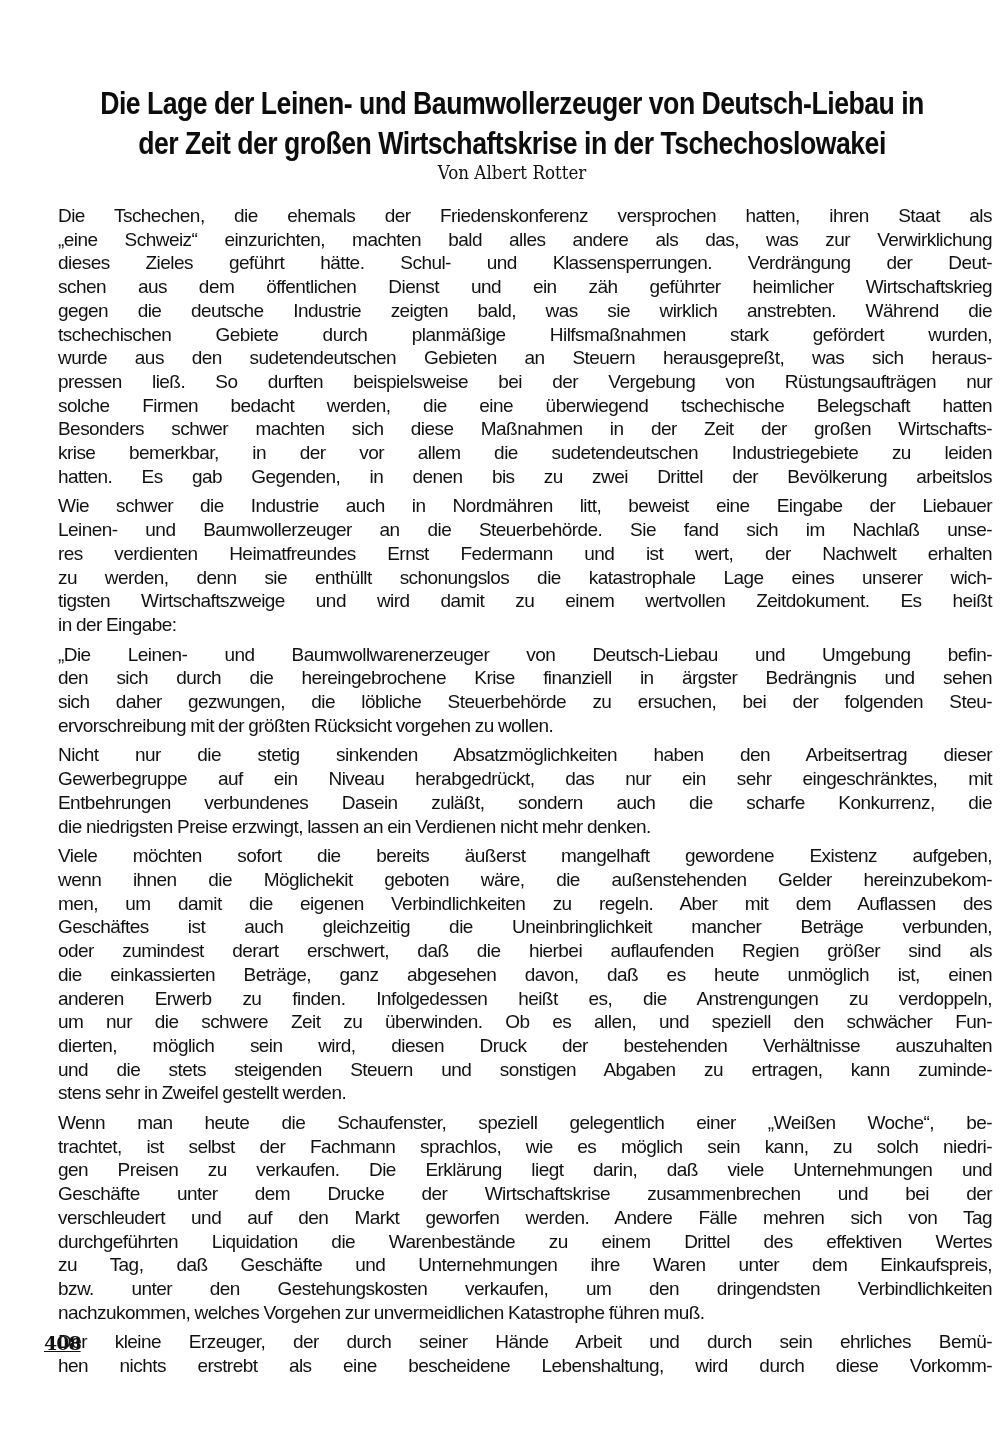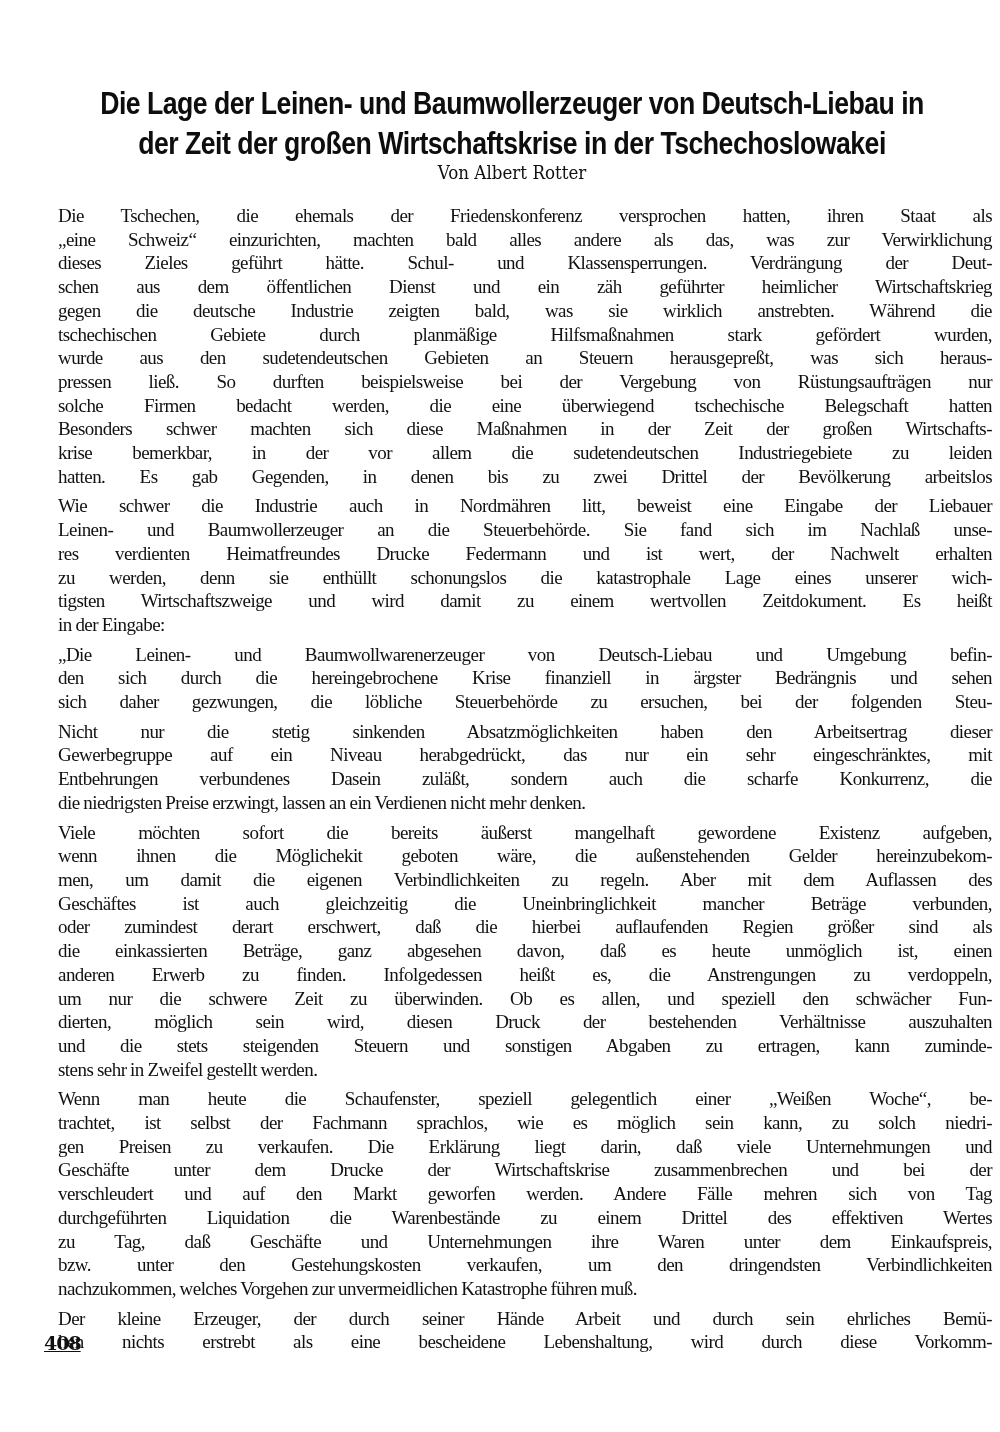--- a/index.html
+++ b/index.html
@@ -15,21 +15,21 @@
   .author {
     position: absolute; left: 0; top: 160px; width: 1000px; text-align: center;
     font-family: "DejaVu Serif", serif; font-size: 19px; line-height: 24px;
     transform: scaleX(0.88); transform-origin: center top;
   }
   .body {
     position: absolute; left: 46px; top: 204px; width: 934px;
   }
   .para {
     margin: 0 0 6px 0;
-    font-family: Liberation Serif, serif; font-size: 19px; line-height: 23.7px;
+    font-family: Liberation Sans, sans-serif; font-size: 19px; line-height: 23.7px;
     text-align: justify; letter-spacing: -0.55px; word-spacing: -0.5px;
   }
   .line { display: block; text-align: justify; text-align-last: justify; white-space: nowrap; }
   .line.last { text-align-last: left; }
   .page-number {
     position: absolute; left: 32px; top: 1332px;
     font-family: "DejaVu Serif", serif; font-weight: bold; font-size: 19px;
     letter-spacing: -1px;
     text-decoration: underline;
   }
@@ -56,29 +56,30 @@
         <span class="line">wurde aus den sudetendeutschen Gebieten an Steuern herausgepreßt, was sich heraus-</span>
         <span class="line">pressen ließ. So durften beispielsweise bei der Vergebung von Rüstungsaufträgen nur</span>
         <span class="line">solche Firmen bedacht werden, die eine überwiegend tschechische Belegschaft hatten</span>
         <span class="line">Besonders schwer machten sich diese Maßnahmen in der Zeit der großen Wirtschafts-</span>
         <span class="line">krise bemerkbar, in der vor allem die sudetendeutschen Industriegebiete zu leiden</span>
         <span class="line">hatten. Es gab Gegenden, in denen bis zu zwei Drittel der Bevölkerung arbeitslos</span>
       </div>
       <div class="para">
         <span class="line">Wie schwer die Industrie auch in Nordmähren litt, beweist eine Eingabe der Liebauer</span>
         <span class="line">Leinen- und Baumwollerzeuger an die Steuerbehörde. Sie fand sich im Nachlaß unse-</span>
-        <span class="line">res verdienten Heimatfreundes Drucke Federmann und ist wert, der Nachwelt erhalten</span>
+        <span class="line">res verdienten Heimatfreundes Ernst Federmann und ist wert, der Nachwelt erhalten</span>
         <span class="line">zu werden, denn sie enthüllt schonungslos die katastrophale Lage eines unserer wich-</span>
         <span class="line">tigsten Wirtschaftszweige und wird damit zu einem wertvollen Zeitdokument. Es heißt</span>
         <span class="line last">in der Eingabe:</span>
       </div>
       <div class="para">
         <span class="line">„Die Leinen- und Baumwollwarenerzeuger von Deutsch-Liebau und Umgebung befin-</span>
         <span class="line">den sich durch die hereingebrochene Krise finanziell in ärgster Bedrängnis und sehen</span>
         <span class="line">sich daher gezwungen, die löbliche Steuerbehörde zu ersuchen, bei der folgenden Steu-</span>
+        <span class="line last">ervorschreibung mit der größten Rücksicht vorgehen zu wollen.</span>
       </div>
       <div class="para">
         <span class="line">Nicht nur die stetig sinkenden Absatzmöglichkeiten haben den Arbeitsertrag dieser</span>
         <span class="line">Gewerbegruppe auf ein Niveau herabgedrückt, das nur ein sehr eingeschränktes, mit</span>
         <span class="line">Entbehrungen verbundenes Dasein zuläßt, sondern auch die scharfe Konkurrenz, die</span>
         <span class="line last">die niedrigsten Preise erzwingt, lassen an ein Verdienen nicht mehr denken.</span>
       </div>
       <div class="para">
         <span class="line">Viele möchten sofort die bereits äußerst mangelhaft gewordene Existenz aufgeben,</span>
         <span class="line">wenn ihnen die Möglichekit geboten wäre, die außenstehenden Gelder hereinzubekom-</span>

